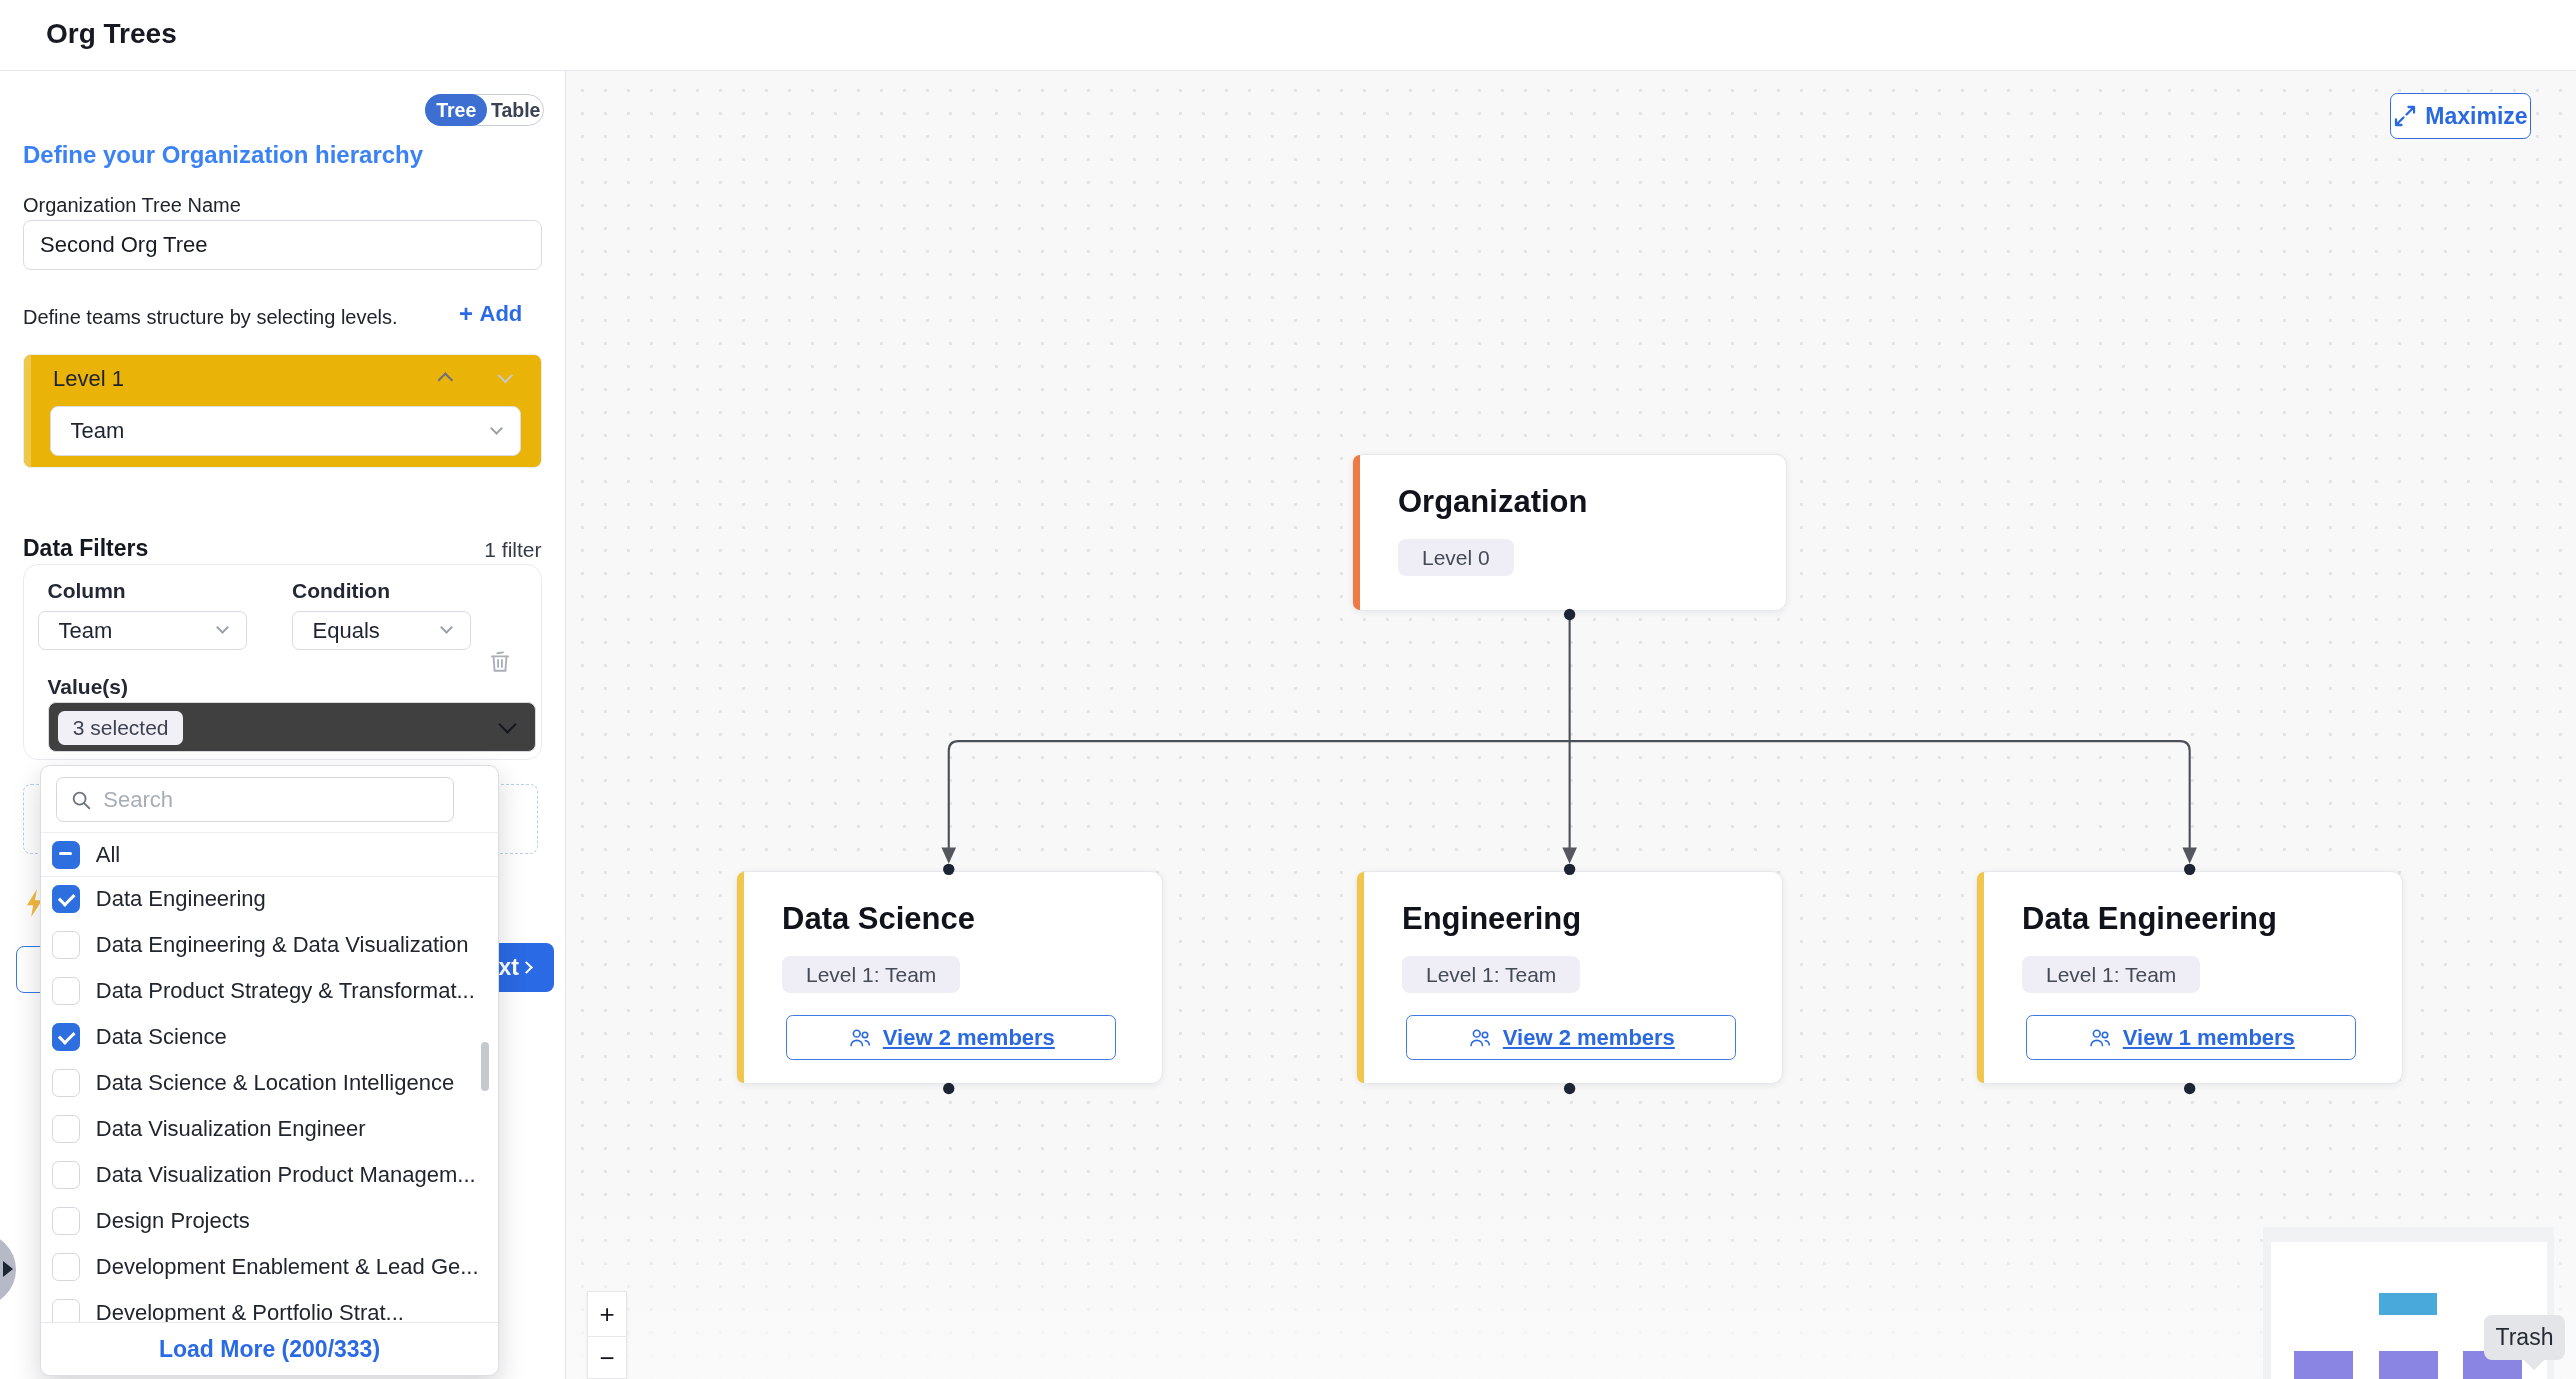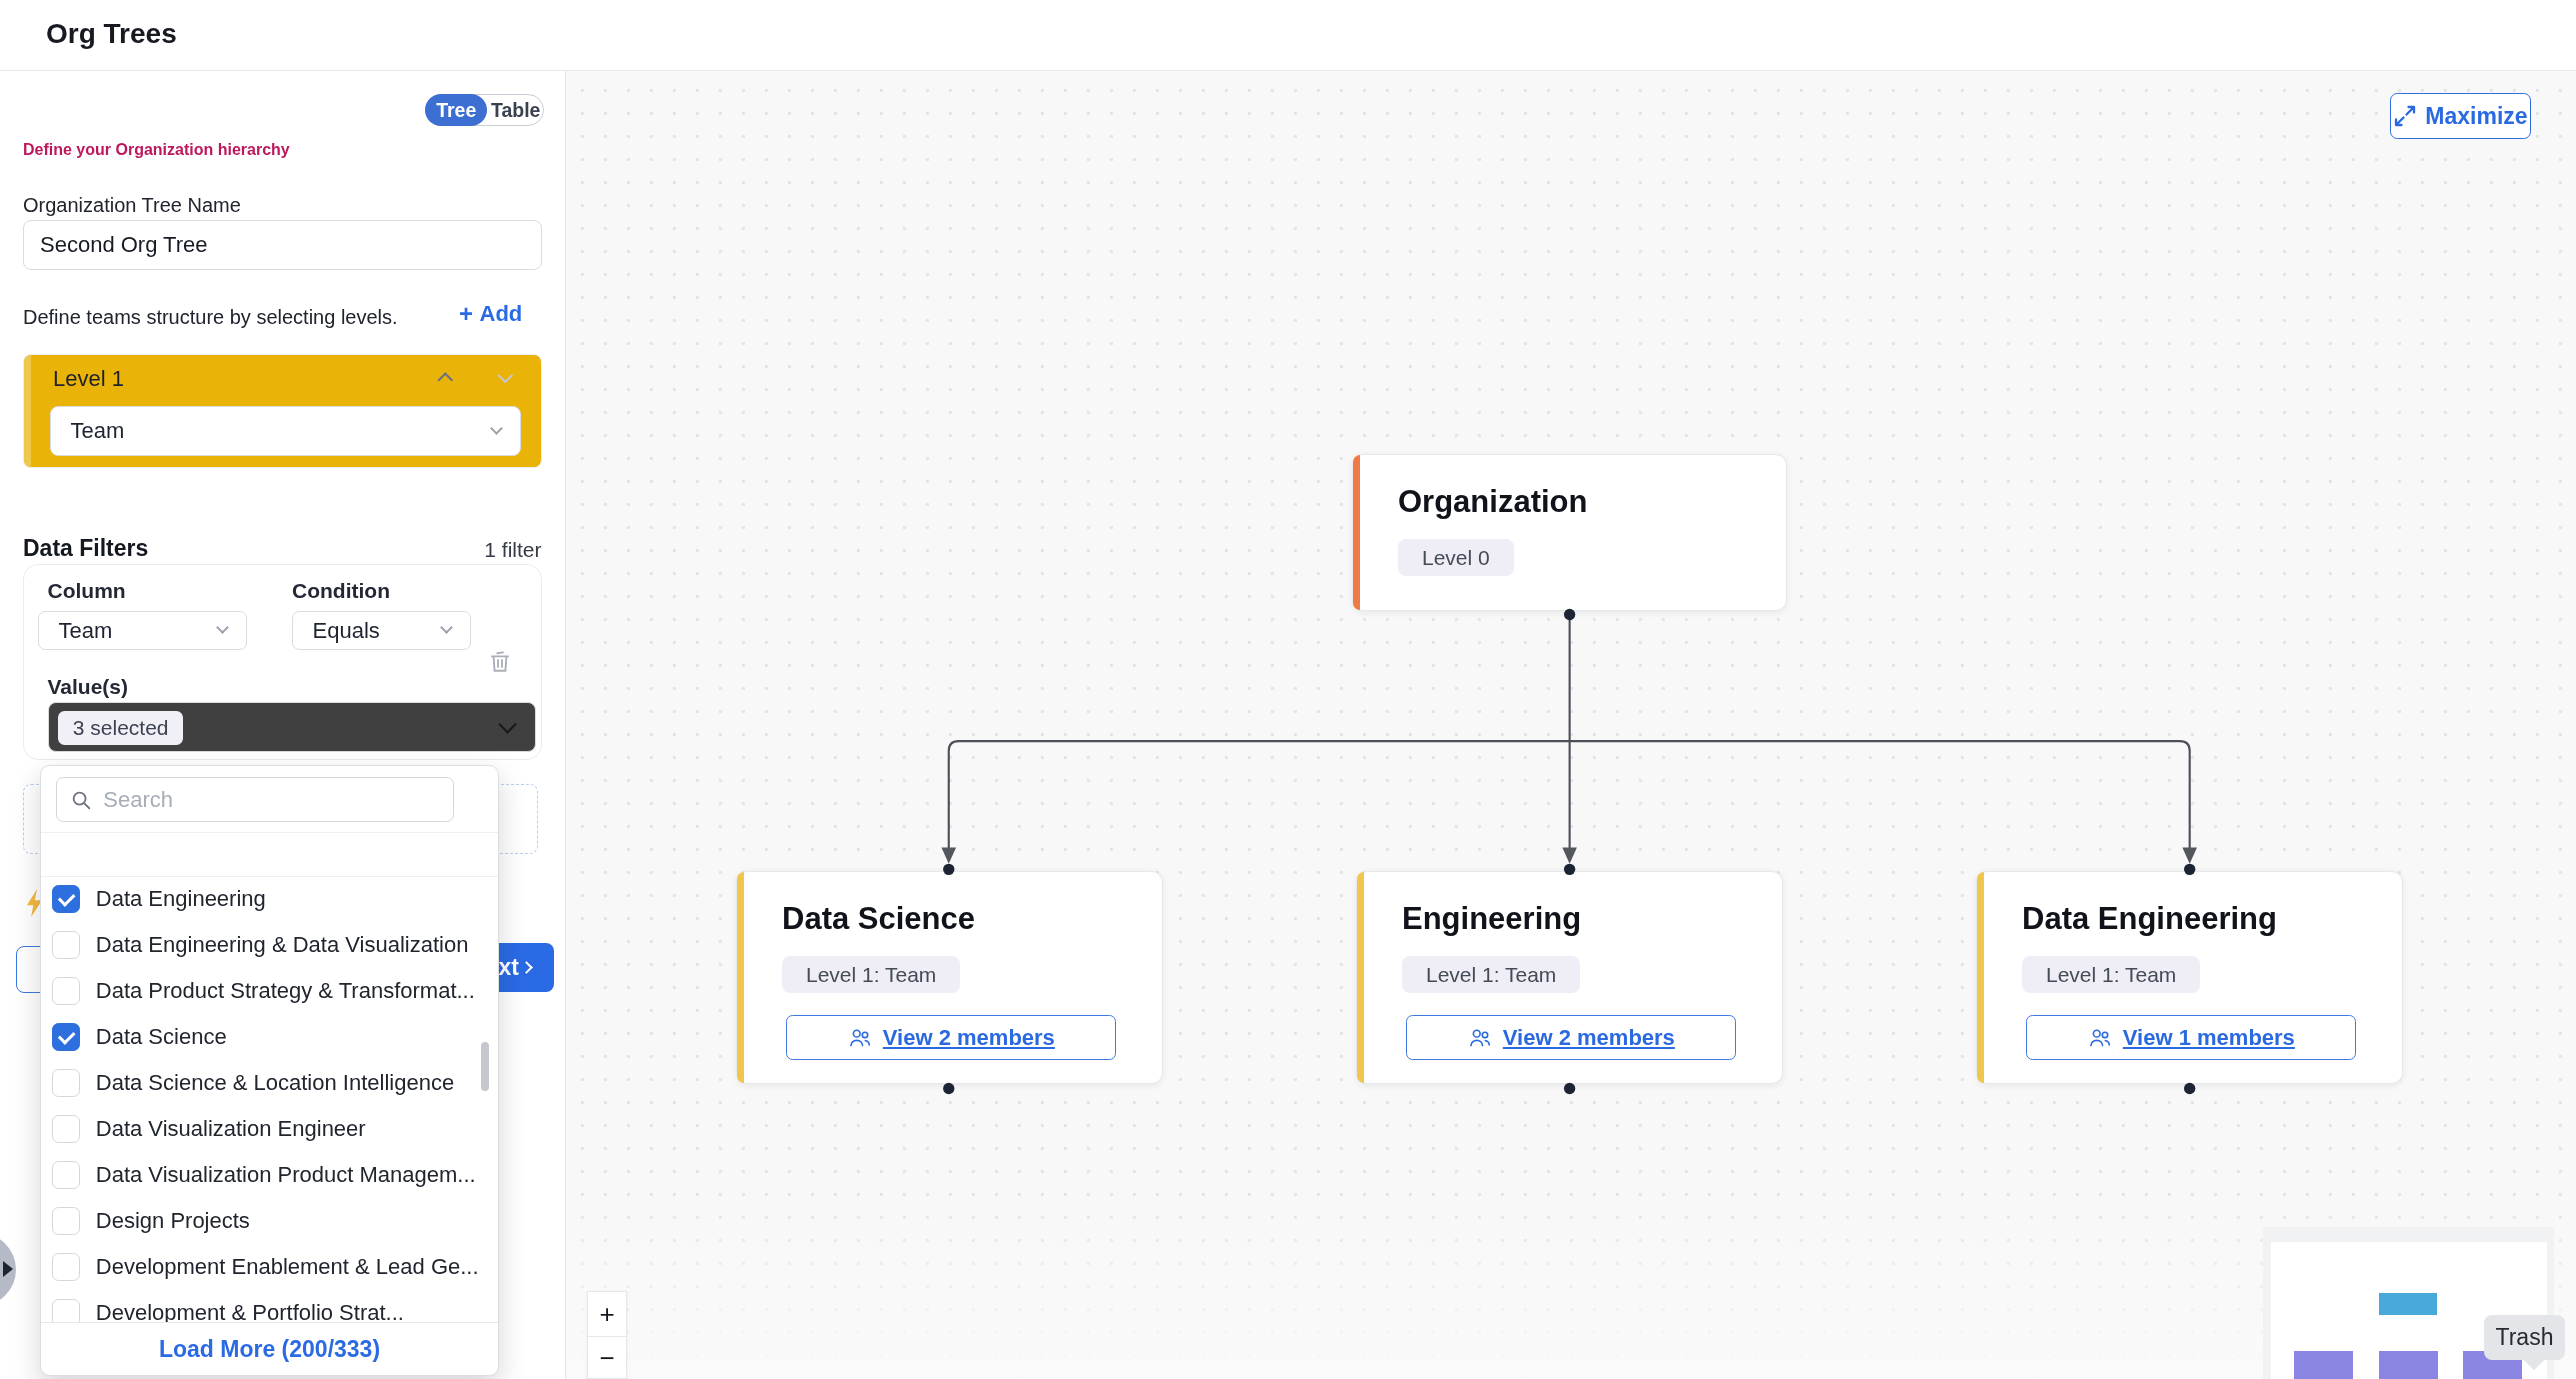--- a/index.html
+++ b/index.html
@@ -11,21 +11,21 @@
   .hdr-title{position:absolute;left:46px;top:18px;font-size:28px;font-weight:700;color:#171a21;}
 
   
   .panel{position:absolute;left:0;top:71px;width:566px;height:1308px;background:#fff;border-right:0.8px solid #e4e5e9;z-index:5;}
 
   .toggle{position:absolute;left:425px;top:23px;width:119px;height:32px;border:0.8px solid #c9cdd6;border-radius:811px;background:#fff;display:flex;align-items:center;}
   .toggle .seg{flex:0 0 auto;height:32px;display:flex;align-items:center;justify-content:center;font-size:19.5px;font-weight:700;}
   .seg-tree{width:62px;background:#3d6fd3;color:#fff;border-radius:811px;margin-left:-0.8px;}
   .seg-table{width:57px;color:#3a4150;}
 
-  .h1{position:absolute;left:23px;top:70px;font-size:16px;font-weight:700;color:#be185d;}
+  .h1{position:absolute;left:23px;top:70px;font-size:24px;font-weight:700;color:#3b82f6;}
   .lbl{font-size:20px;color:#20242e;}
   .name-label{position:absolute;left:23px;top:123px;}
   .name-input{position:absolute;left:23px;top:149px;width:519px;height:50px;border:0.8px solid #d9dbe0;border-radius:8px;padding:0 16px;font-size:22px;color:#171b24;background:#fff;outline:none;}
 
   .teams-hint{position:absolute;left:23px;top:235px;font-size:20px;color:#20242e;}
   .add-btn{position:absolute;left:459px;top:230px;display:flex;align-items:center;gap:6.5px;color:#2a6ae4;font-size:22px;font-weight:600;cursor:pointer;}
   .plus{font-size:24px;font-weight:700;line-height:1;}
 
   .level-card{position:absolute;left:23px;top:283px;width:519px;height:114px;border:0.8px solid #ebedf0;border-radius:8px;background:#eab308;}
   .level-card::before{content:"";position:absolute;left:0;top:0;bottom:0;width:7.3px;background:#eec84a;border-radius:8px 0 0 8px;}
@@ -192,20 +192,24 @@
 
   <div class="dd">
     <div class="dd-search">
       <svg viewBox="0 0 24 24" width="22" height="22" stroke="#6d737e" stroke-width="2" fill="none" stroke-linecap="round">
         <circle cx="10.5" cy="10.5" r="6.5"></circle>
           <path d="M15.6 15.6 L21 21"></path>
       </svg>
       <input placeholder="Search" style="">
     </div>
     <div class="dd-div" style="top:66px;"></div>
+    <div class="dd-row all-row">
+      <span class="cb indet"></span>
+      <span class="opt-label">All</span>
+    </div>
     <div class="dd-div" style="top:110px;"></div>
     <div class="dd-list" id="dd-list">
         <div class="dd-row">
       <span class="cb checked"></span>
       <span class="opt-label">Data Engineering</span>
     </div>
         <div class="dd-row">
       <span class="cb"></span>
       <span class="opt-label">Data Engineering &amp; Data Visualization</span>
     </div>

